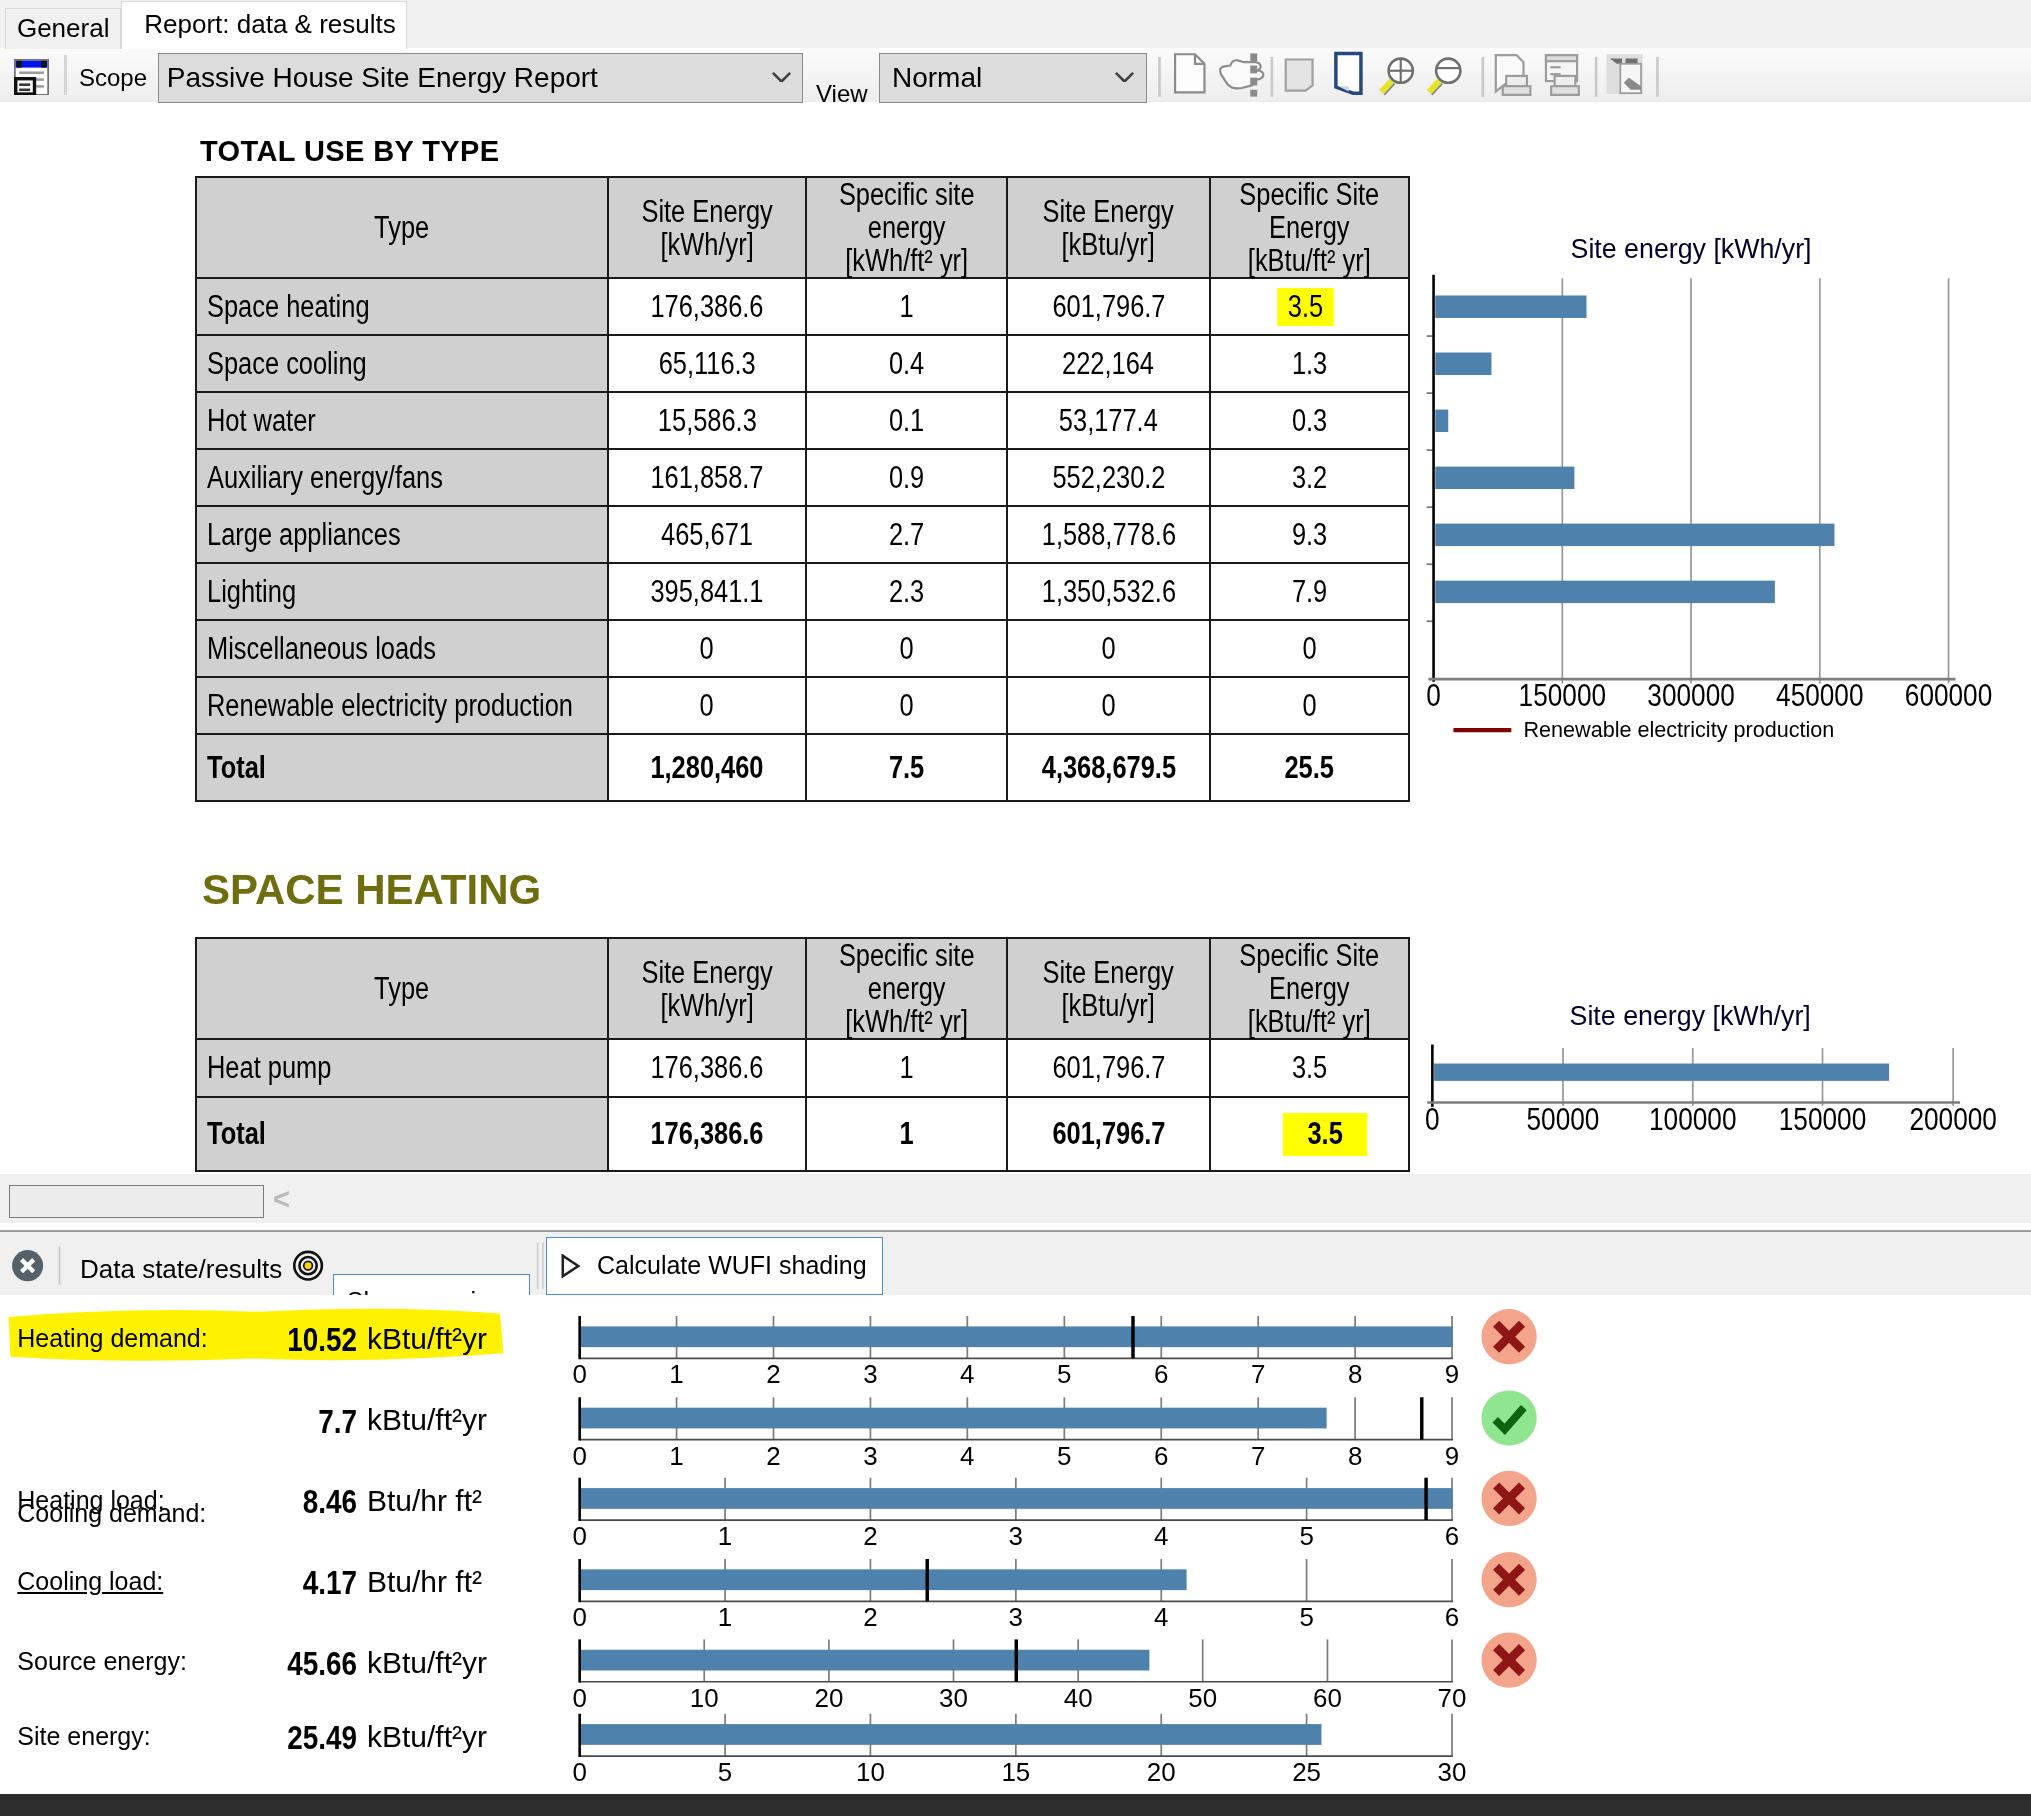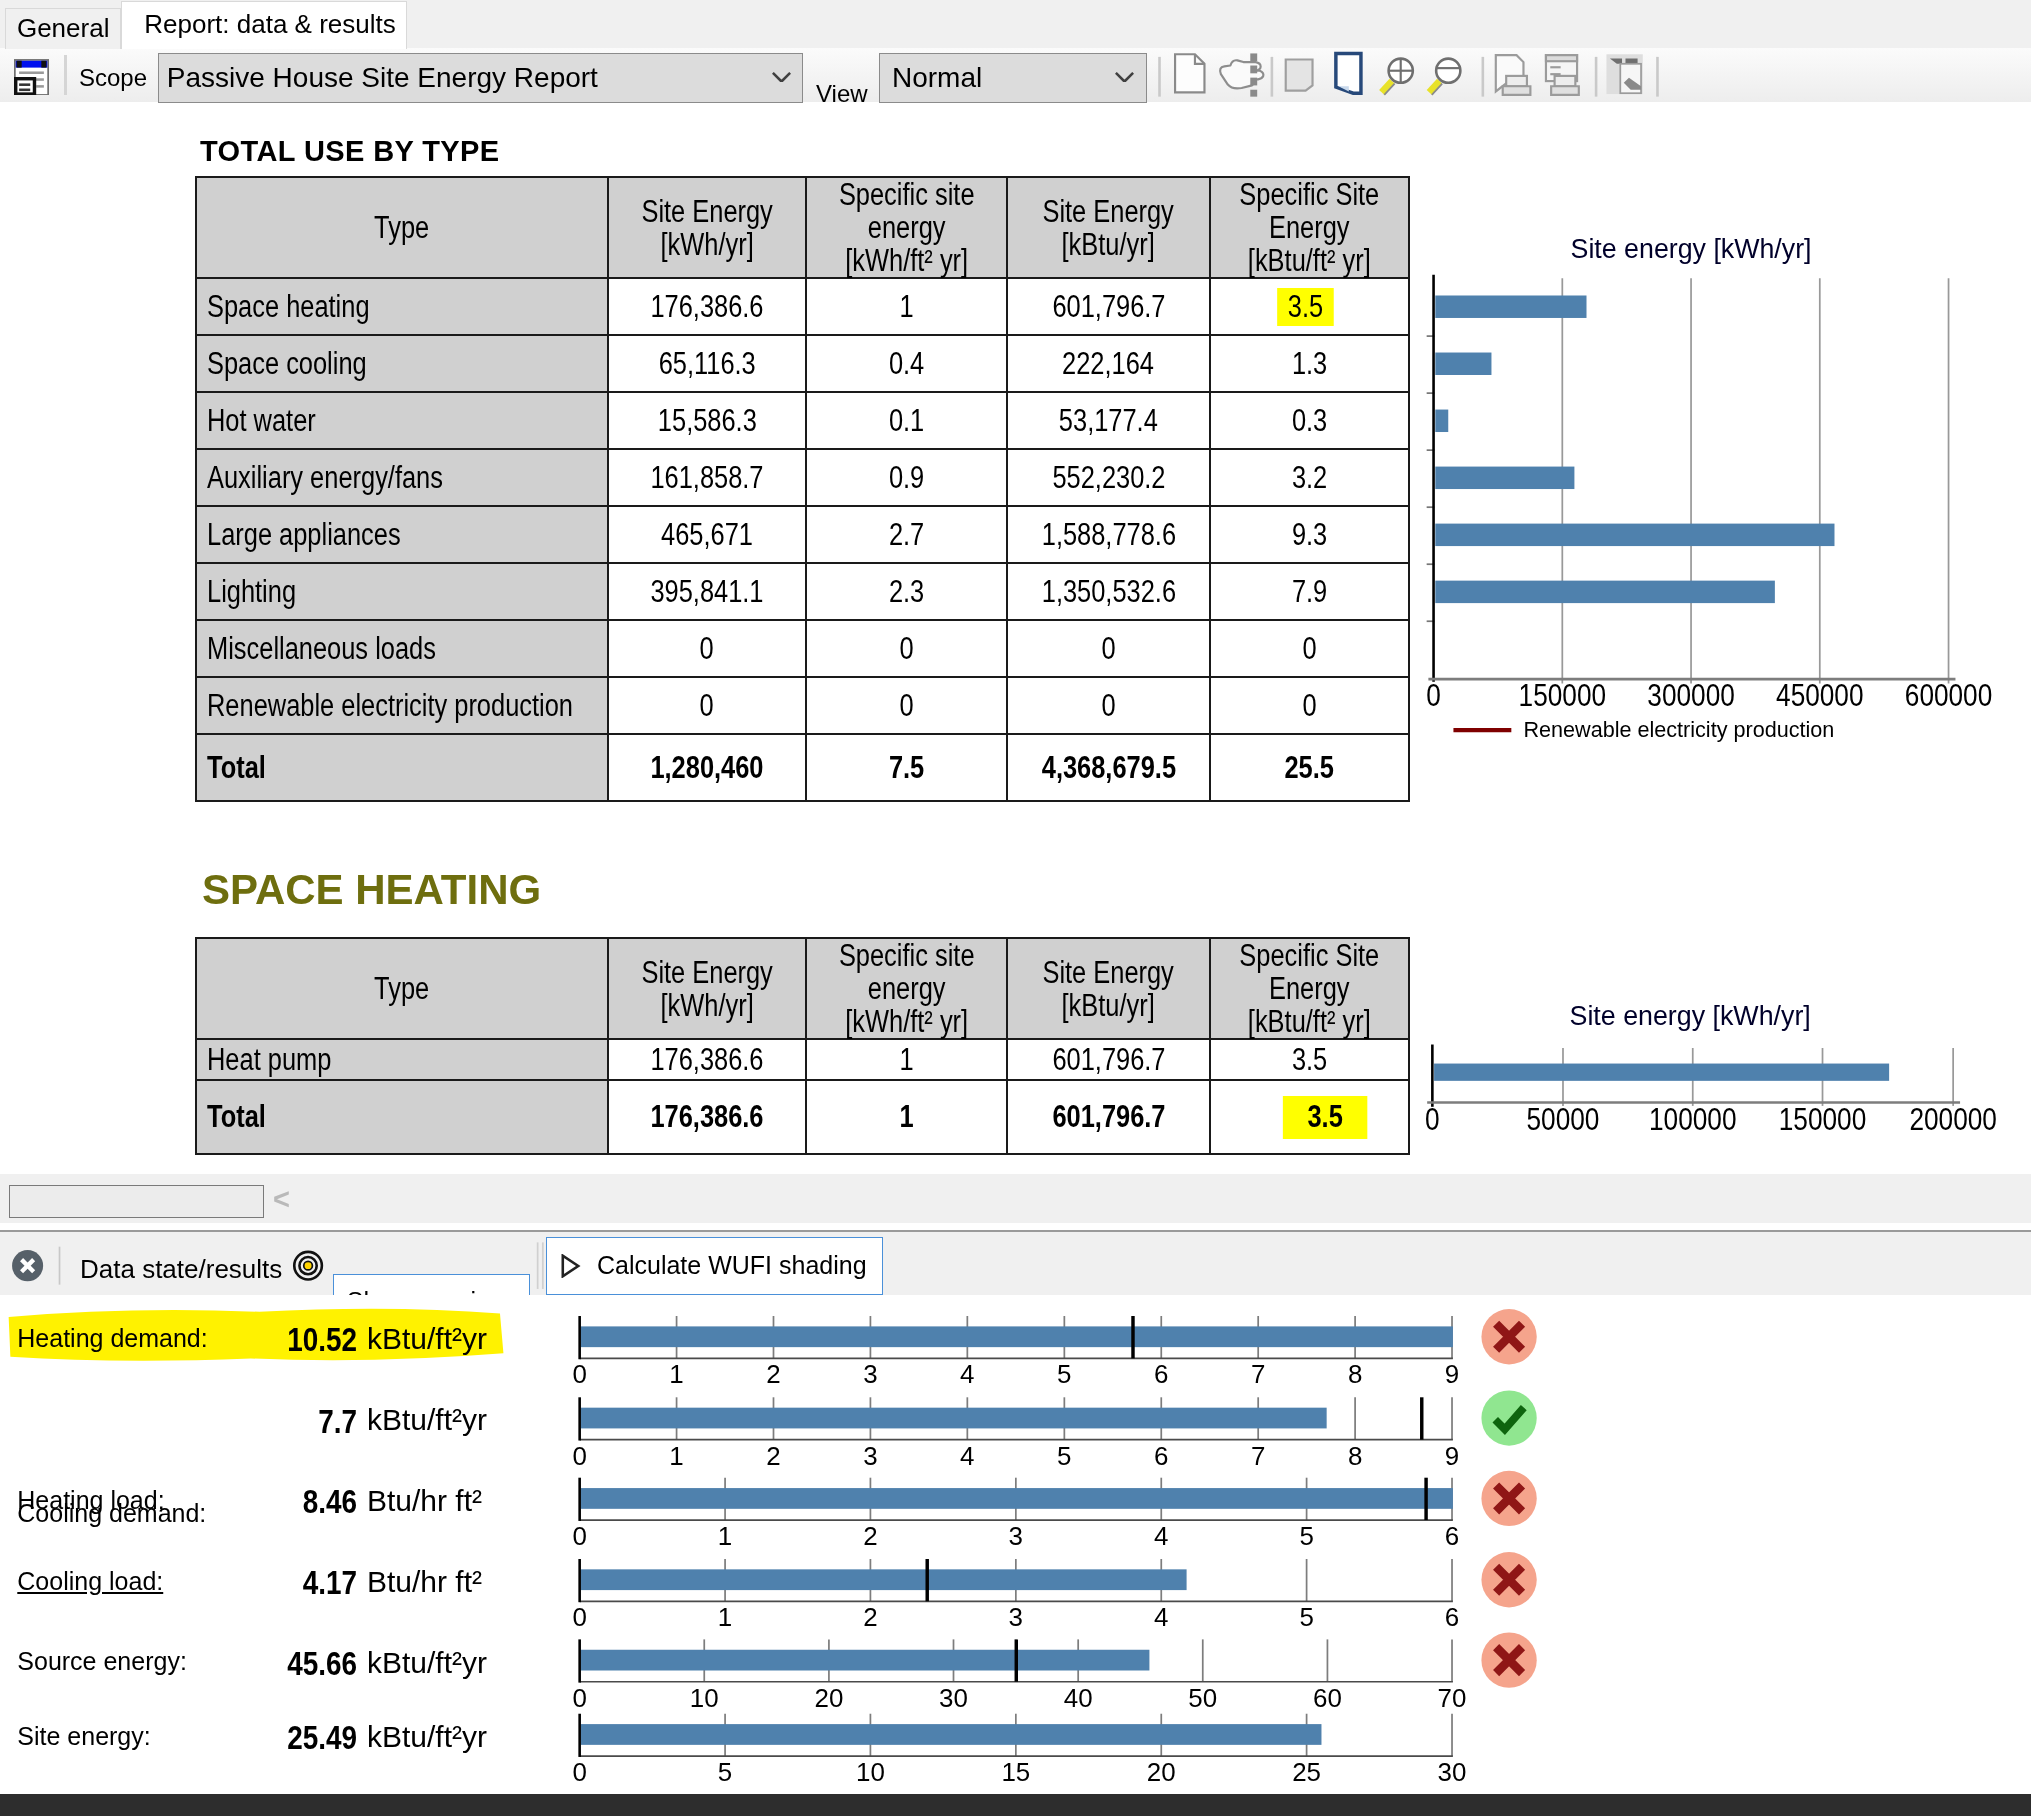--- a/index.html
+++ b/index.html
@@ -21,21 +21,21 @@
 #h1 { position:absolute; left:200px; top:135px; font-size:29px; font-weight:bold; color:#000; letter-spacing:0.4px;text-align:right; }
 #h2 { position:absolute; left:202px; top:866px; font-size:42px; font-weight:bold; color:#6e6e0e; }
 
 table.rep { position:absolute; border-collapse:collapse; table-layout:fixed; width:1214px; }
 .rep td { border:2.6px solid #1a1a1a; text-align:center; vertical-align:middle; font-size:31px; color:#000; overflow:visible; }
 .rep td.g { background:#d0d0d0; }
 .rep td.t { text-align:left; padding-left:10.4px; }
 .rep tr.h td { height:97px; line-height:33px; }
 .rep tr.d td { height:57px; }
 .rep tr.tot td { height:67px; font-weight:bold; }
-.rep tr.d2 td { height:41px; }
+.rep tr.d2 td { height:58px; }
 .rep tr.tot2 td { height:74px; font-weight:bold; }
 span.n { display:inline-block; white-space:nowrap; transform:scaleX(0.82); }
 td.t span.n { transform-origin:0 50%; }
 span.hl { background:#ffff00; padding:0.9px 13px 2.6px; margin-right:10.4px; }
 span.hl2 { background:#ffff00; padding:2.6px 30px 5.2px; margin-left:38px; }
 
 #strip { position:absolute; left:0; top:1174px; width:2031px; height:49px; background:#f0f0f0; }
 #tbox { position:absolute; left:8.6px; top:1185px; width:255px; height:33px; background:#ececec; border:1.7px solid #7a7a7a; }
 #lt { position:absolute; left:273px; top:1183px; font-size:29px; font-weight:bold; color:#b9b9b9; }
 #pline { position:absolute; left:0; top:1230px; width:2031px; height:2.6px; background:#9a9a9a; }

